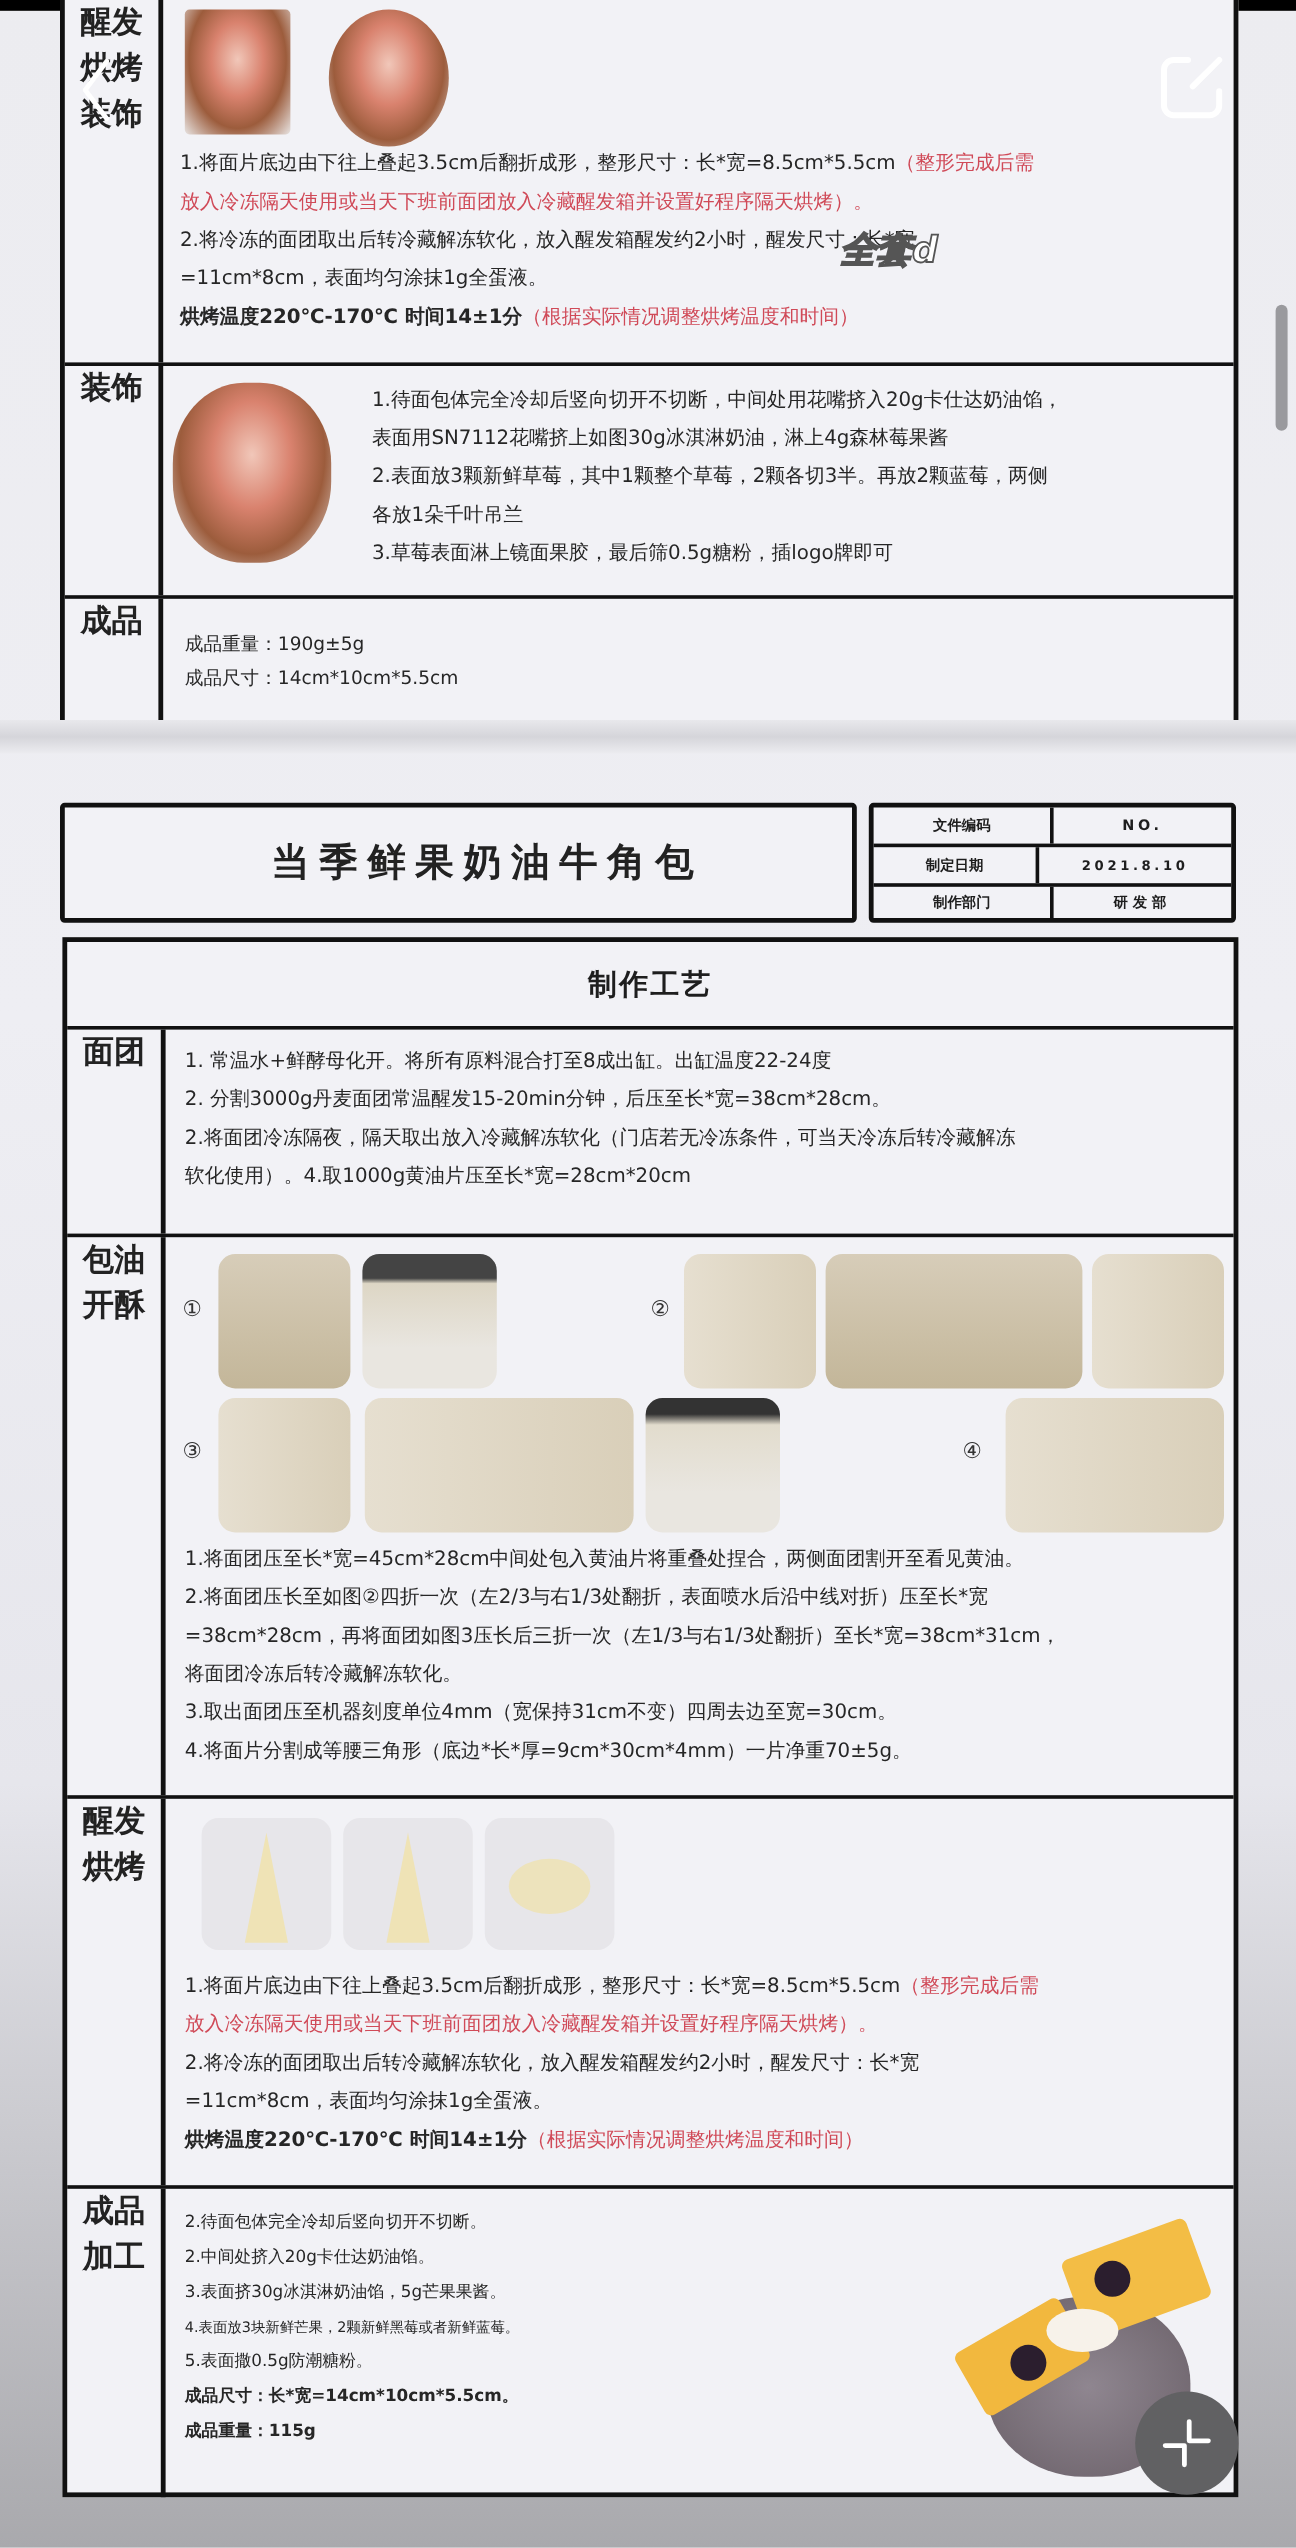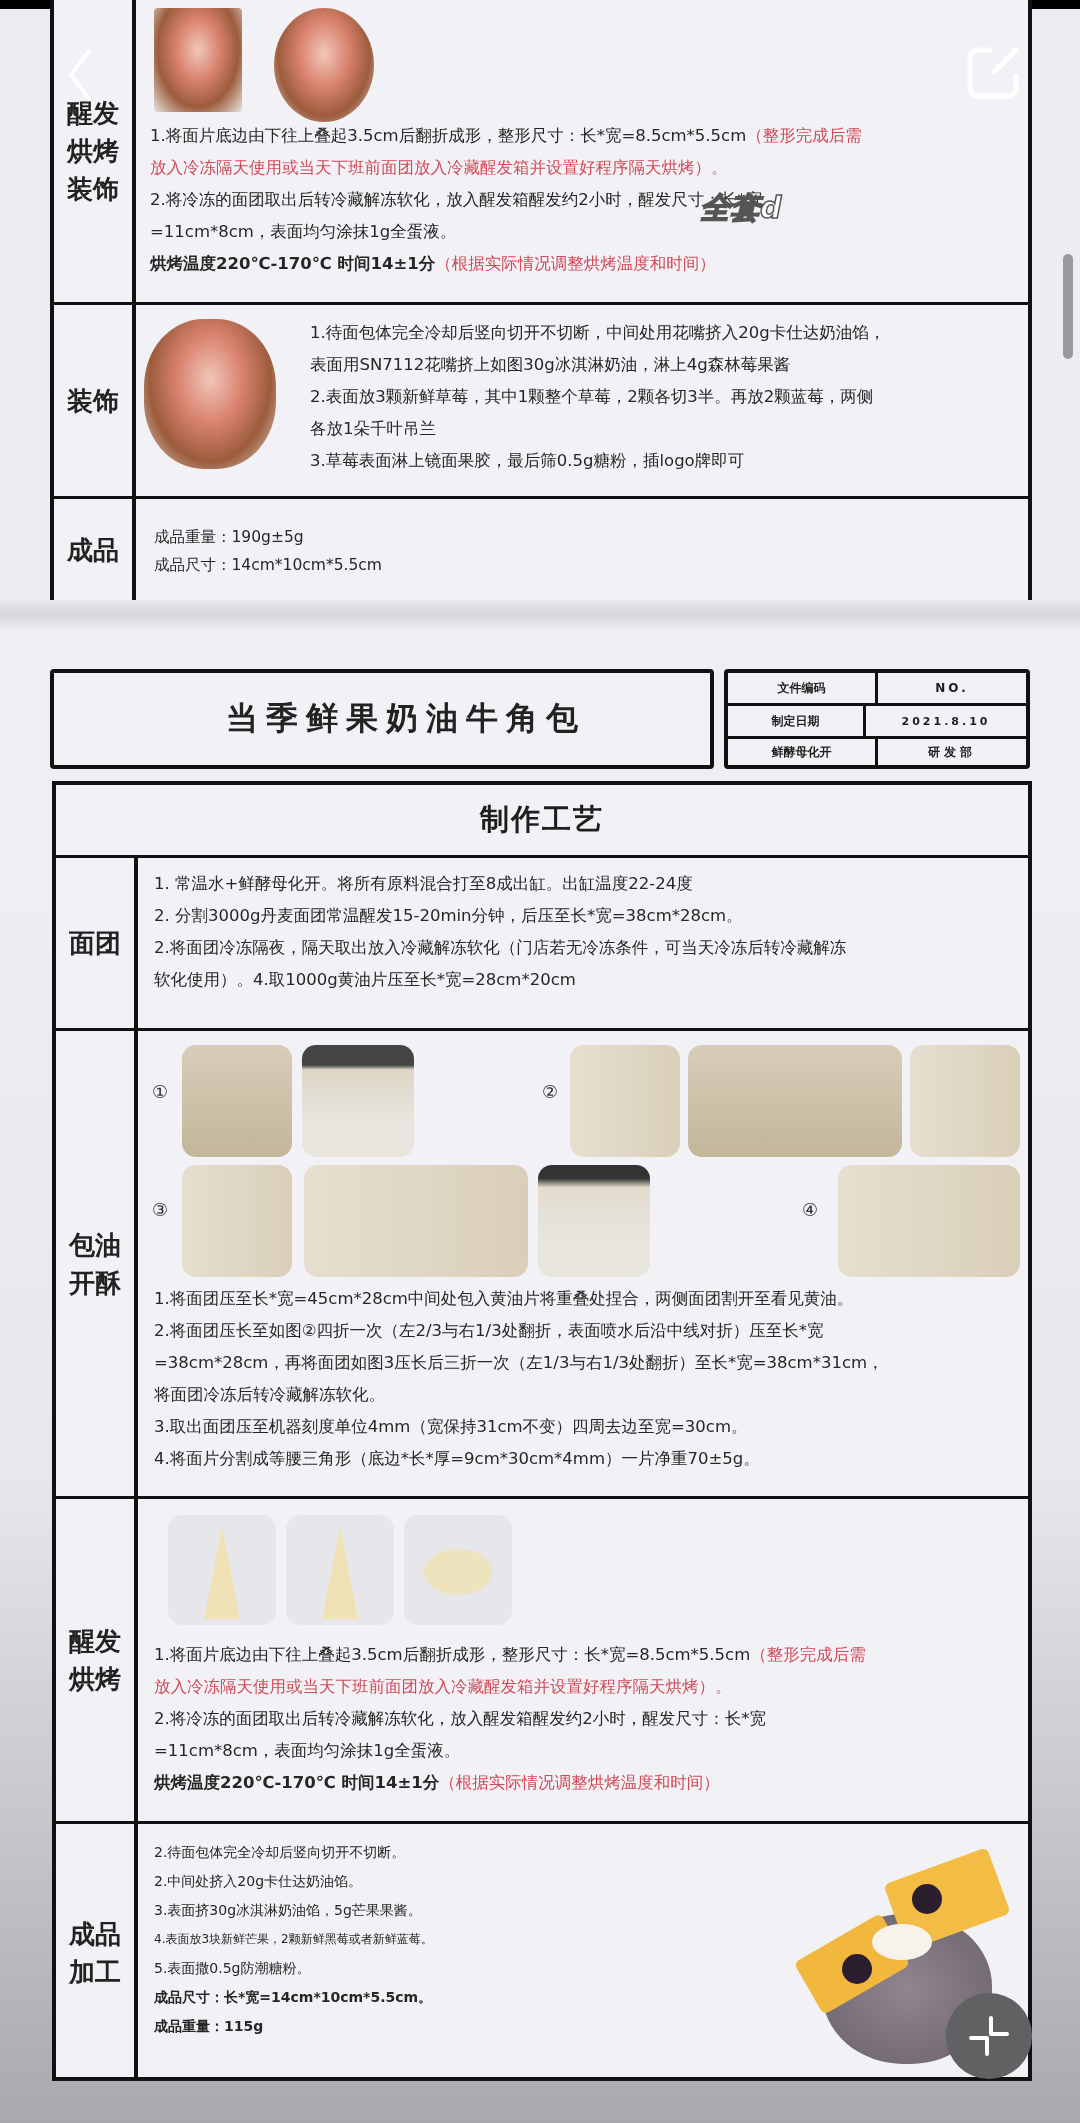--- a/index.html
+++ b/index.html
@@ -12,21 +12,21 @@
   }
   .topbar { position: absolute; left: 0; top: 0; width: 1080px; height: 9px; background: #000; }
 
   
   .tbl { position: absolute; border: 4px solid #111; background: #f2f2f6; }
   .row { position: absolute; left: 0; right: 0; border-top: 3px solid #111; }
   .row.first { border-top: none; }
   .lab {
     position: absolute; left: 0; top: 0; bottom: 0; width: 82px;
     border-right: 4px solid #111;
-    display: flex; align-items: center; justify-content: center;
+    display: flex; align-items: flex-start; justify-content: center;
     font-size: 26px; line-height: 38px; text-align: center; font-weight: bold; color: #222;
   }
   .cell { position: absolute; left: 86px; right: 0; top: 0; bottom: 0; padding: 0 12px; }
   .line { font-size: 16.5px; line-height: 32px; white-space: nowrap; color: #262626; }
   .line.small { font-size: 15.5px; line-height: 28px; }
   .red { color: #d04a58; }
   .b { font-weight: bold; }
 
   
   .ph { position: absolute; border-radius: 14px; overflow: hidden; }
@@ -105,28 +105,28 @@
 <div class="tbl" style="left:724px; top:669px; width:306px; height:100px; border-radius:4px;">
   <div style="position:absolute; left:0; right:0; top:0; height:30px; display:flex;">
     <div style="width:150px; border-right:3px solid #111; display:flex; align-items:center; justify-content:center; font-size:12px; font-weight:bold;">文件编码</div>
     <div style="flex:1; display:flex; align-items:center; justify-content:center; font-size:12px; font-weight:bold; letter-spacing:3px;">NO.</div>
   </div>
   <div style="position:absolute; left:0; right:0; top:30px; height:33px; display:flex; border-top:3px solid #111;">
     <div style="width:138px; border-right:3px solid #111; display:flex; align-items:center; justify-content:center; font-size:12px; font-weight:bold;">制定日期</div>
     <div style="flex:1; display:flex; align-items:center; justify-content:center; font-size:11px; font-weight:bold; letter-spacing:3px;">2021.8.10</div>
   </div>
   <div style="position:absolute; left:0; right:0; top:63px; height:29px; display:flex; border-top:3px solid #111;">
-    <div style="width:150px; border-right:3px solid #111; display:flex; align-items:center; justify-content:center; font-size:12px; font-weight:bold;">鲜酵母化开</div>
+    <div style="width:150px; border-right:3px solid #111; display:flex; align-items:center; justify-content:center; font-size:12px; font-weight:bold;">制作部门</div>
     <div style="flex:1; display:flex; align-items:center; justify-content:center; font-size:12px; font-weight:bold; letter-spacing:4px;">研发部</div>
   </div>
 </div>
 
 <div class="tbl" style="left:52px; top:781px; width:980px; height:1300px;">
   <div style="position:absolute; left:0; right:0; top:0; height:70px; display:flex; align-items:center; justify-content:center;">
-    <span style="font-size:29px; font-weight:bold; letter-spacing:2px;">制作工艺</span>
+    <span style="font-size:24px; font-weight:bold; letter-spacing:2px;">制作工艺</span>
   </div>
 
   <div class="row" style="top:70px; height:173px;">
     <div class="lab">面团</div>
     <div class="cell">
       <div style="position:absolute; left:12px; top:10px;">
         <div class="line">1.  常温水+鲜酵母化开。将所有原料混合打至8成出缸。出缸温度22-24度</div>
         <div class="line">2.  分割3000g丹麦面团常温醒发15-20min分钟，后压至长*宽=38cm*28cm。</div>
         <div class="line">2.将面团冷冻隔夜，隔天取出放入冷藏解冻软化（门店若无冷冻条件，可当天冷冻后转冷藏解冻</div>
         <div class="line">软化使用）。4.取1000g黄油片压至长*宽=28cm*20cm</div>

